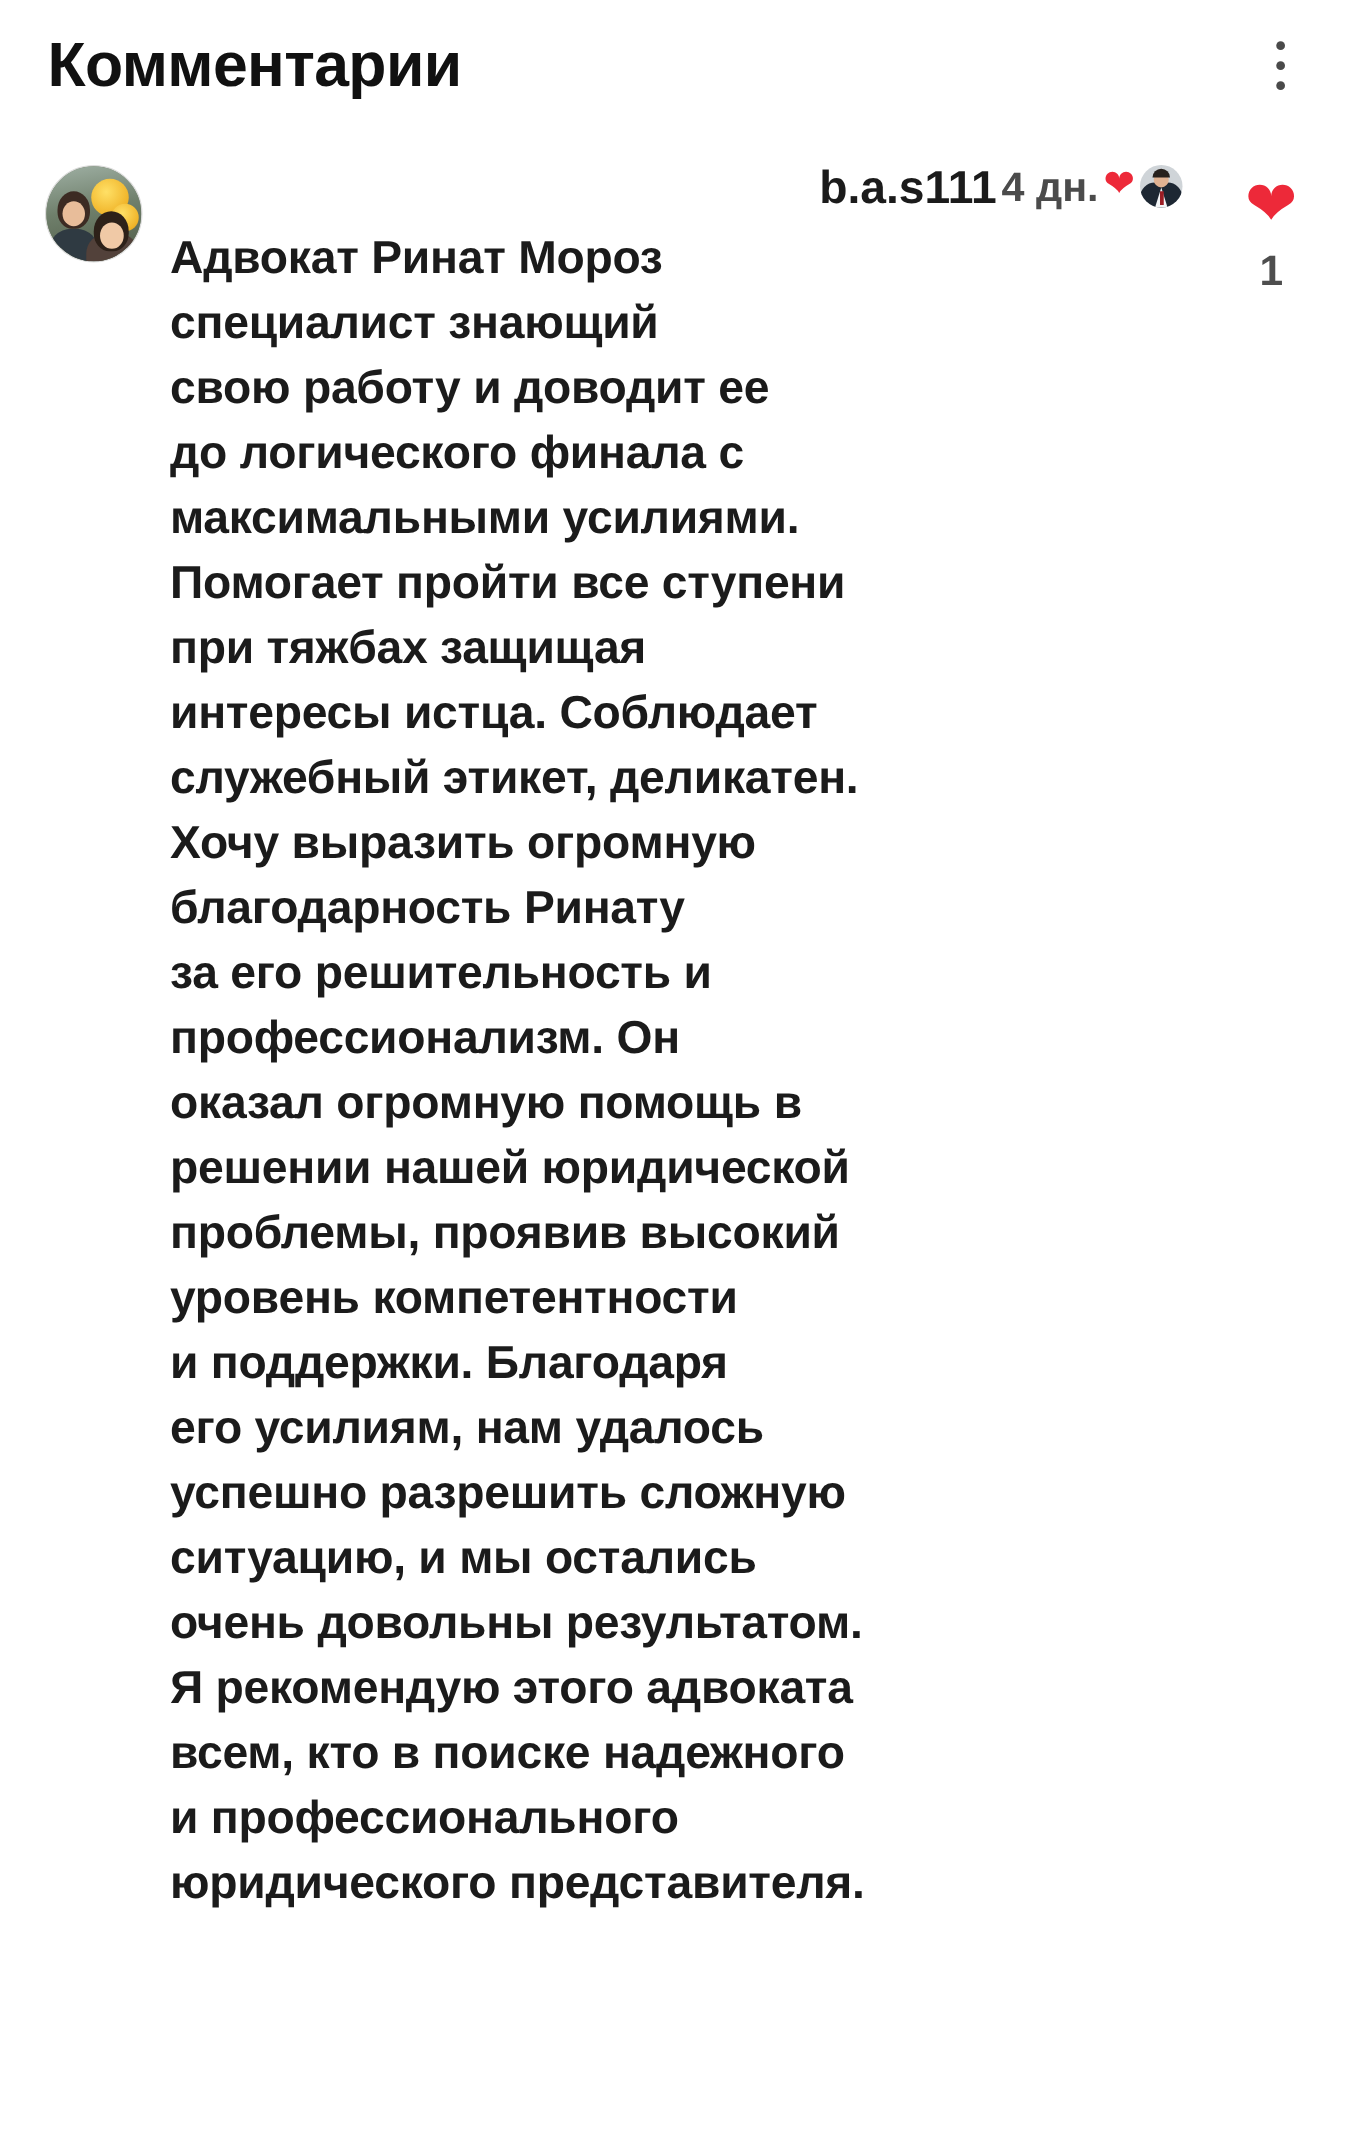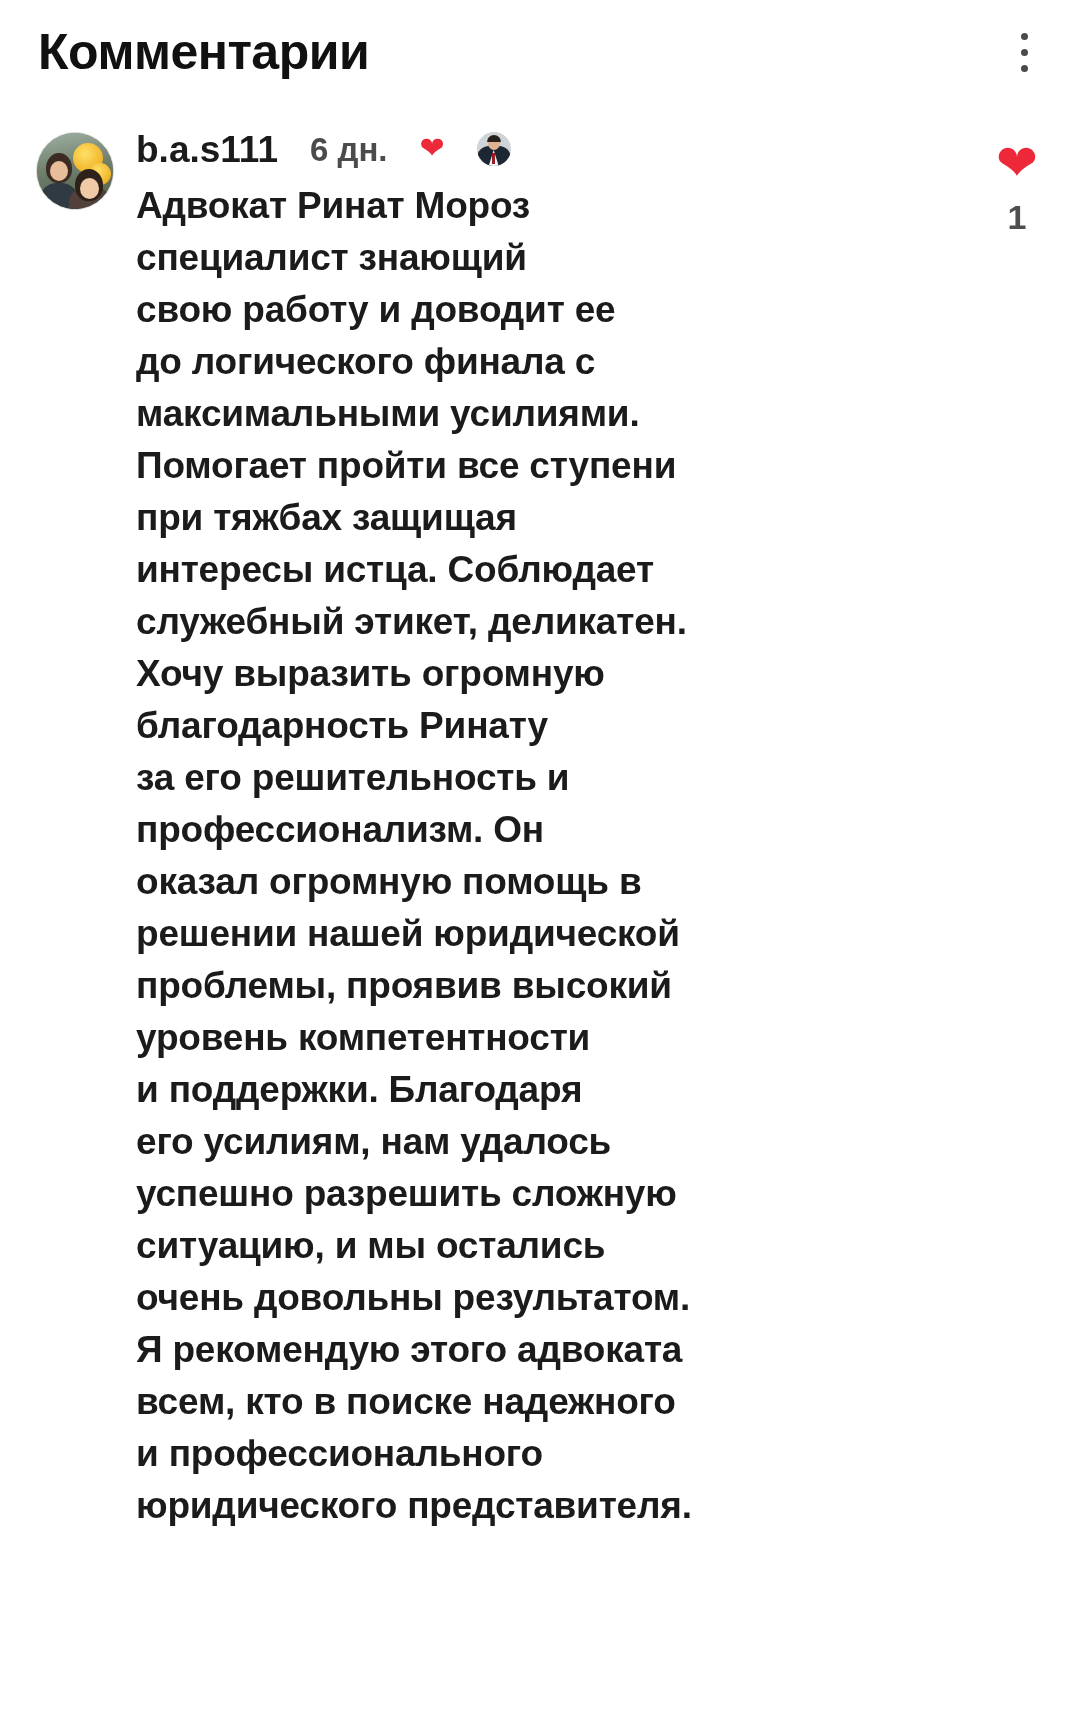--- a/index.html
+++ b/index.html
@@ -127,22 +127,23 @@
 
   .comment-body {
     flex: 1 1 auto;
     padding-left: 22px;
     padding-right: 8px;
     min-width: 0;
   }
   .meta {
     display: flex;
     align-items: center;
-    gap: 32px;
+    gap: 4px;
     height: 46px;
+    justify-content: flex-end;
   }
   .username {
     font-size: 37px;
     font-weight: bold;
     color: #1b1b1b;
     line-height: 1;
     white-space: nowrap;
   }
   .age {
     font-size: 33px;
@@ -256,21 +257,21 @@
     <div class="headA"></div>
     <div class="faceA"></div>
     <div class="bodyB"></div>
     <div class="headB"></div>
     <div class="faceB"></div>
   </div>
 
   <div class="comment-body">
     <div class="meta">
       <span class="username">b.a.s111</span>
-      <span class="age">6 дн.</span>
+      <span class="age">4 дн.</span>
       <span class="heart-inline">❤</span>
       <span class="mini-avatar">
         <span class="suit"></span>
         <span class="shirt"></span>
         <span class="tie"></span>
         <span class="head"></span>
         <span class="hair"></span>
       </span>
     </div>
     <div class="comment-text">Адвокат Ринат Мороз

